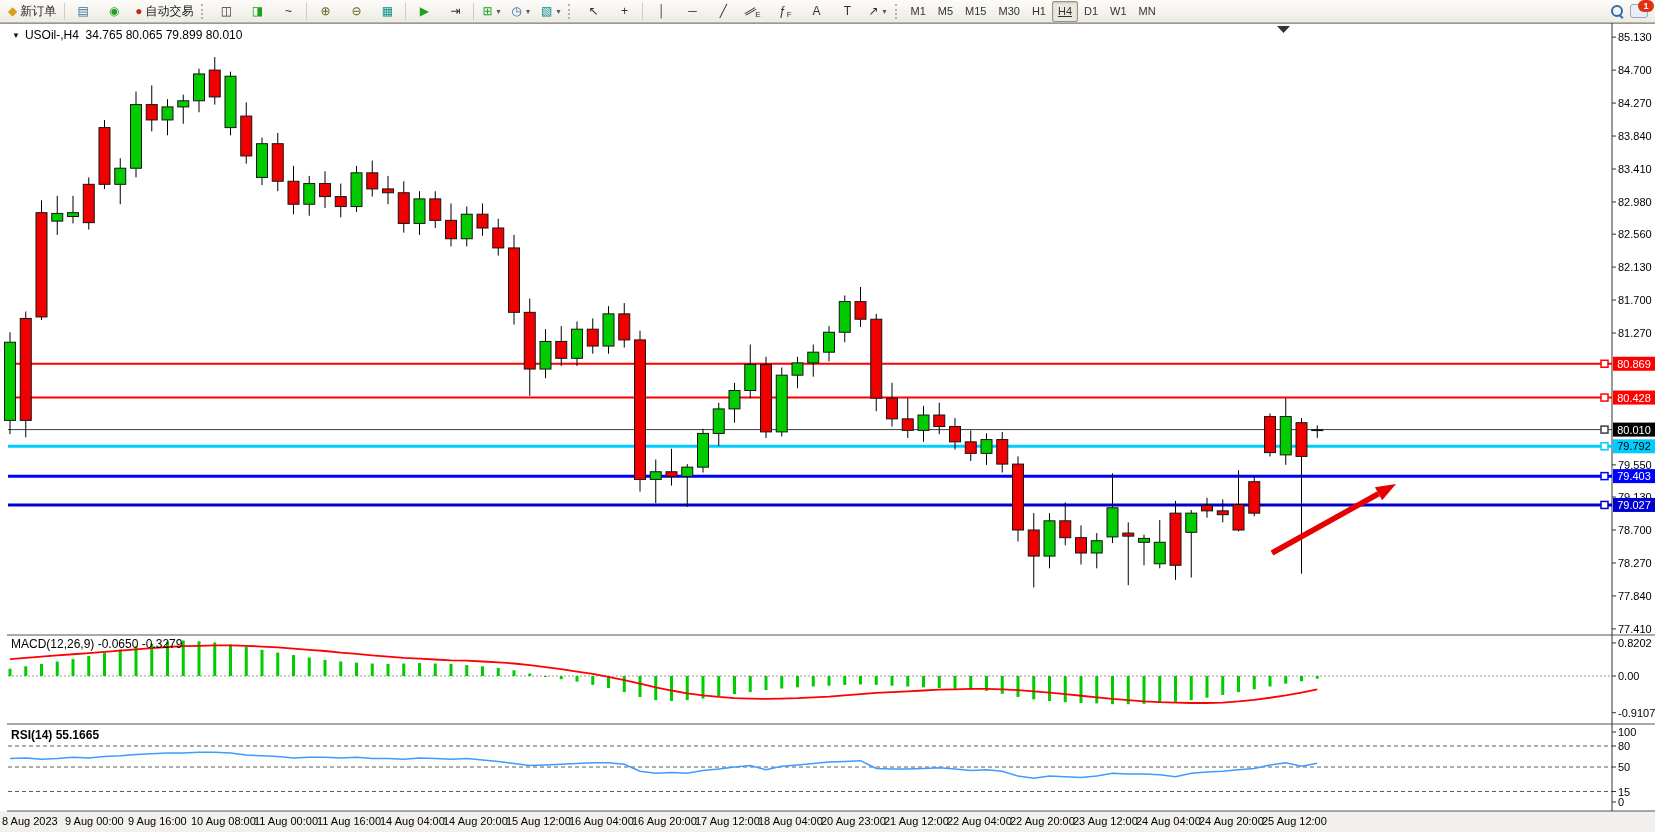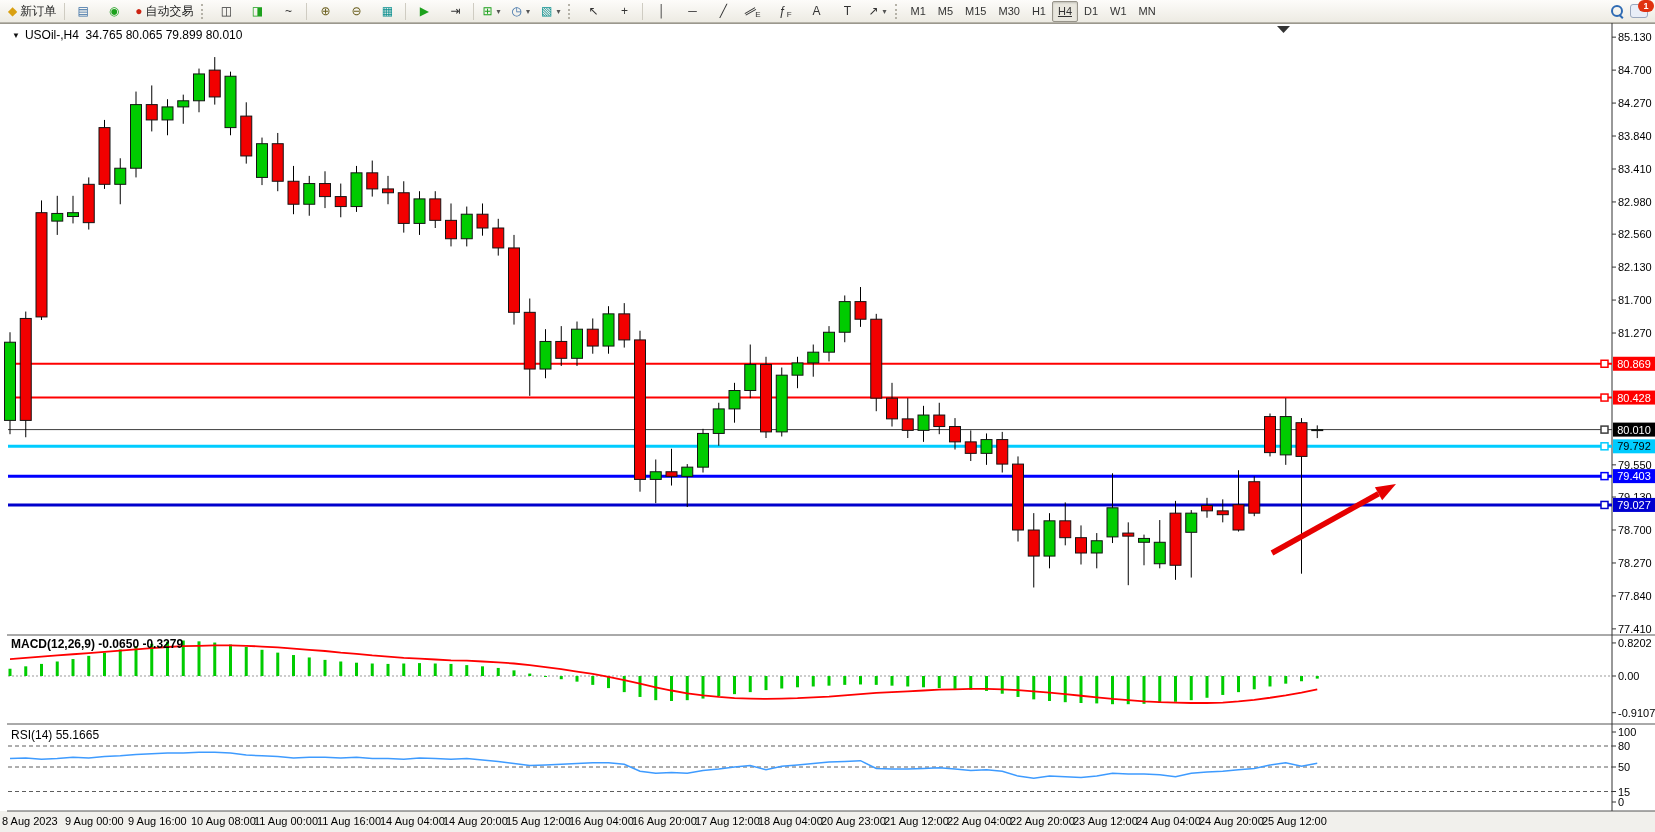--- a/index.html
+++ b/index.html
@@ -29,22 +29,22 @@
   .chat{position:relative;width:16px;height:12px;background:#e9eef7;border:1px solid #9aa7bd;border-radius:3px;}
   .chat .badge{position:absolute;right:-7px;top:-5px;min-width:12px;height:12px;border-radius:7px;background:#e03210;color:#fff;
                font-size:9px;font-weight:bold;display:flex;align-items:center;justify-content:center;padding:0 2px;}
   
   #chart-window{position:absolute;left:0;top:23px;width:1655px;height:809px;background:#fff;}
   #frame-left{position:absolute;left:0;top:0;width:7px;height:809px;background:linear-gradient(90deg,#c9c6bd,#e7e5dd);border-right:1px solid #8d8a81;box-sizing:border-box;}
   svg{position:absolute;left:0;top:0;}
   .ovl{position:absolute;color:#000;font-size:12px;white-space:pre;}
   #symbol-bar{left:12px;top:5px;display:flex;align-items:center;gap:5px;}
   #symbol-caret{font-size:8px;color:#111;}
-  #macd-label{left:11px;top:614px;font-weight:bold;}
-  #rsi-label{left:11px;top:705px;}
+  #macd-label{left:11px;top:614px;}
+  #rsi-label{left:11px;top:705px;font-weight:bold;}
   text{font-family:"Liberation Sans",sans-serif;}
 </style>
 </head>
 <body>
 
 <div id="app">
 
   <div id="toolbar">
     <div class="tbtn">
       <span class="ig ic-gold">◆</span>

